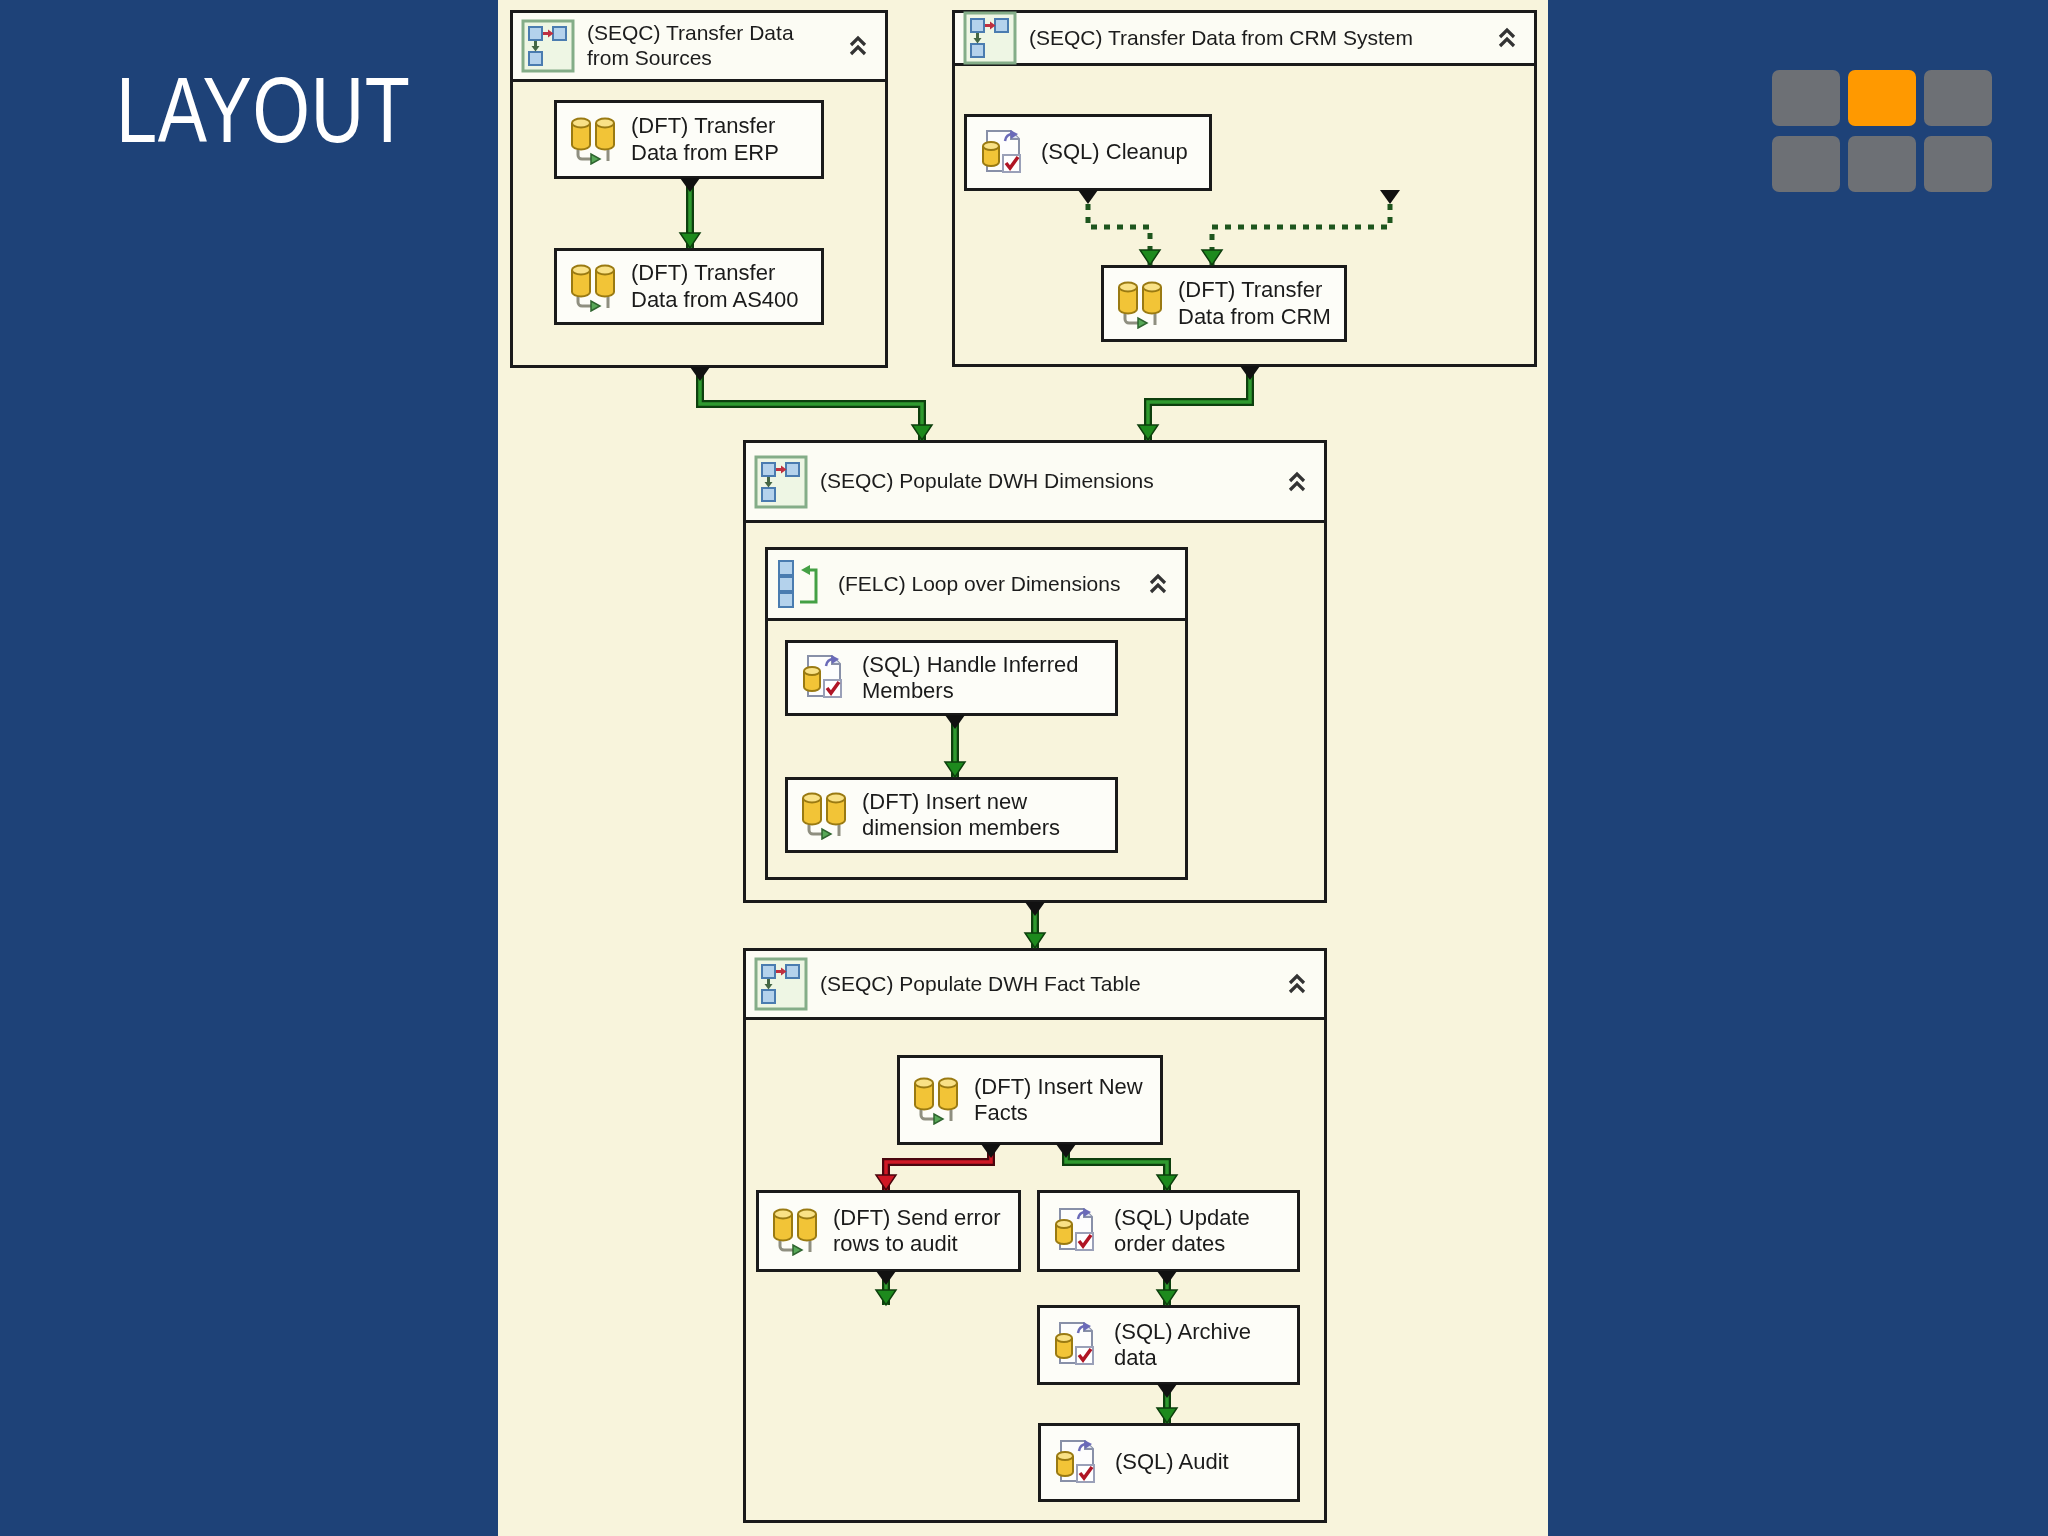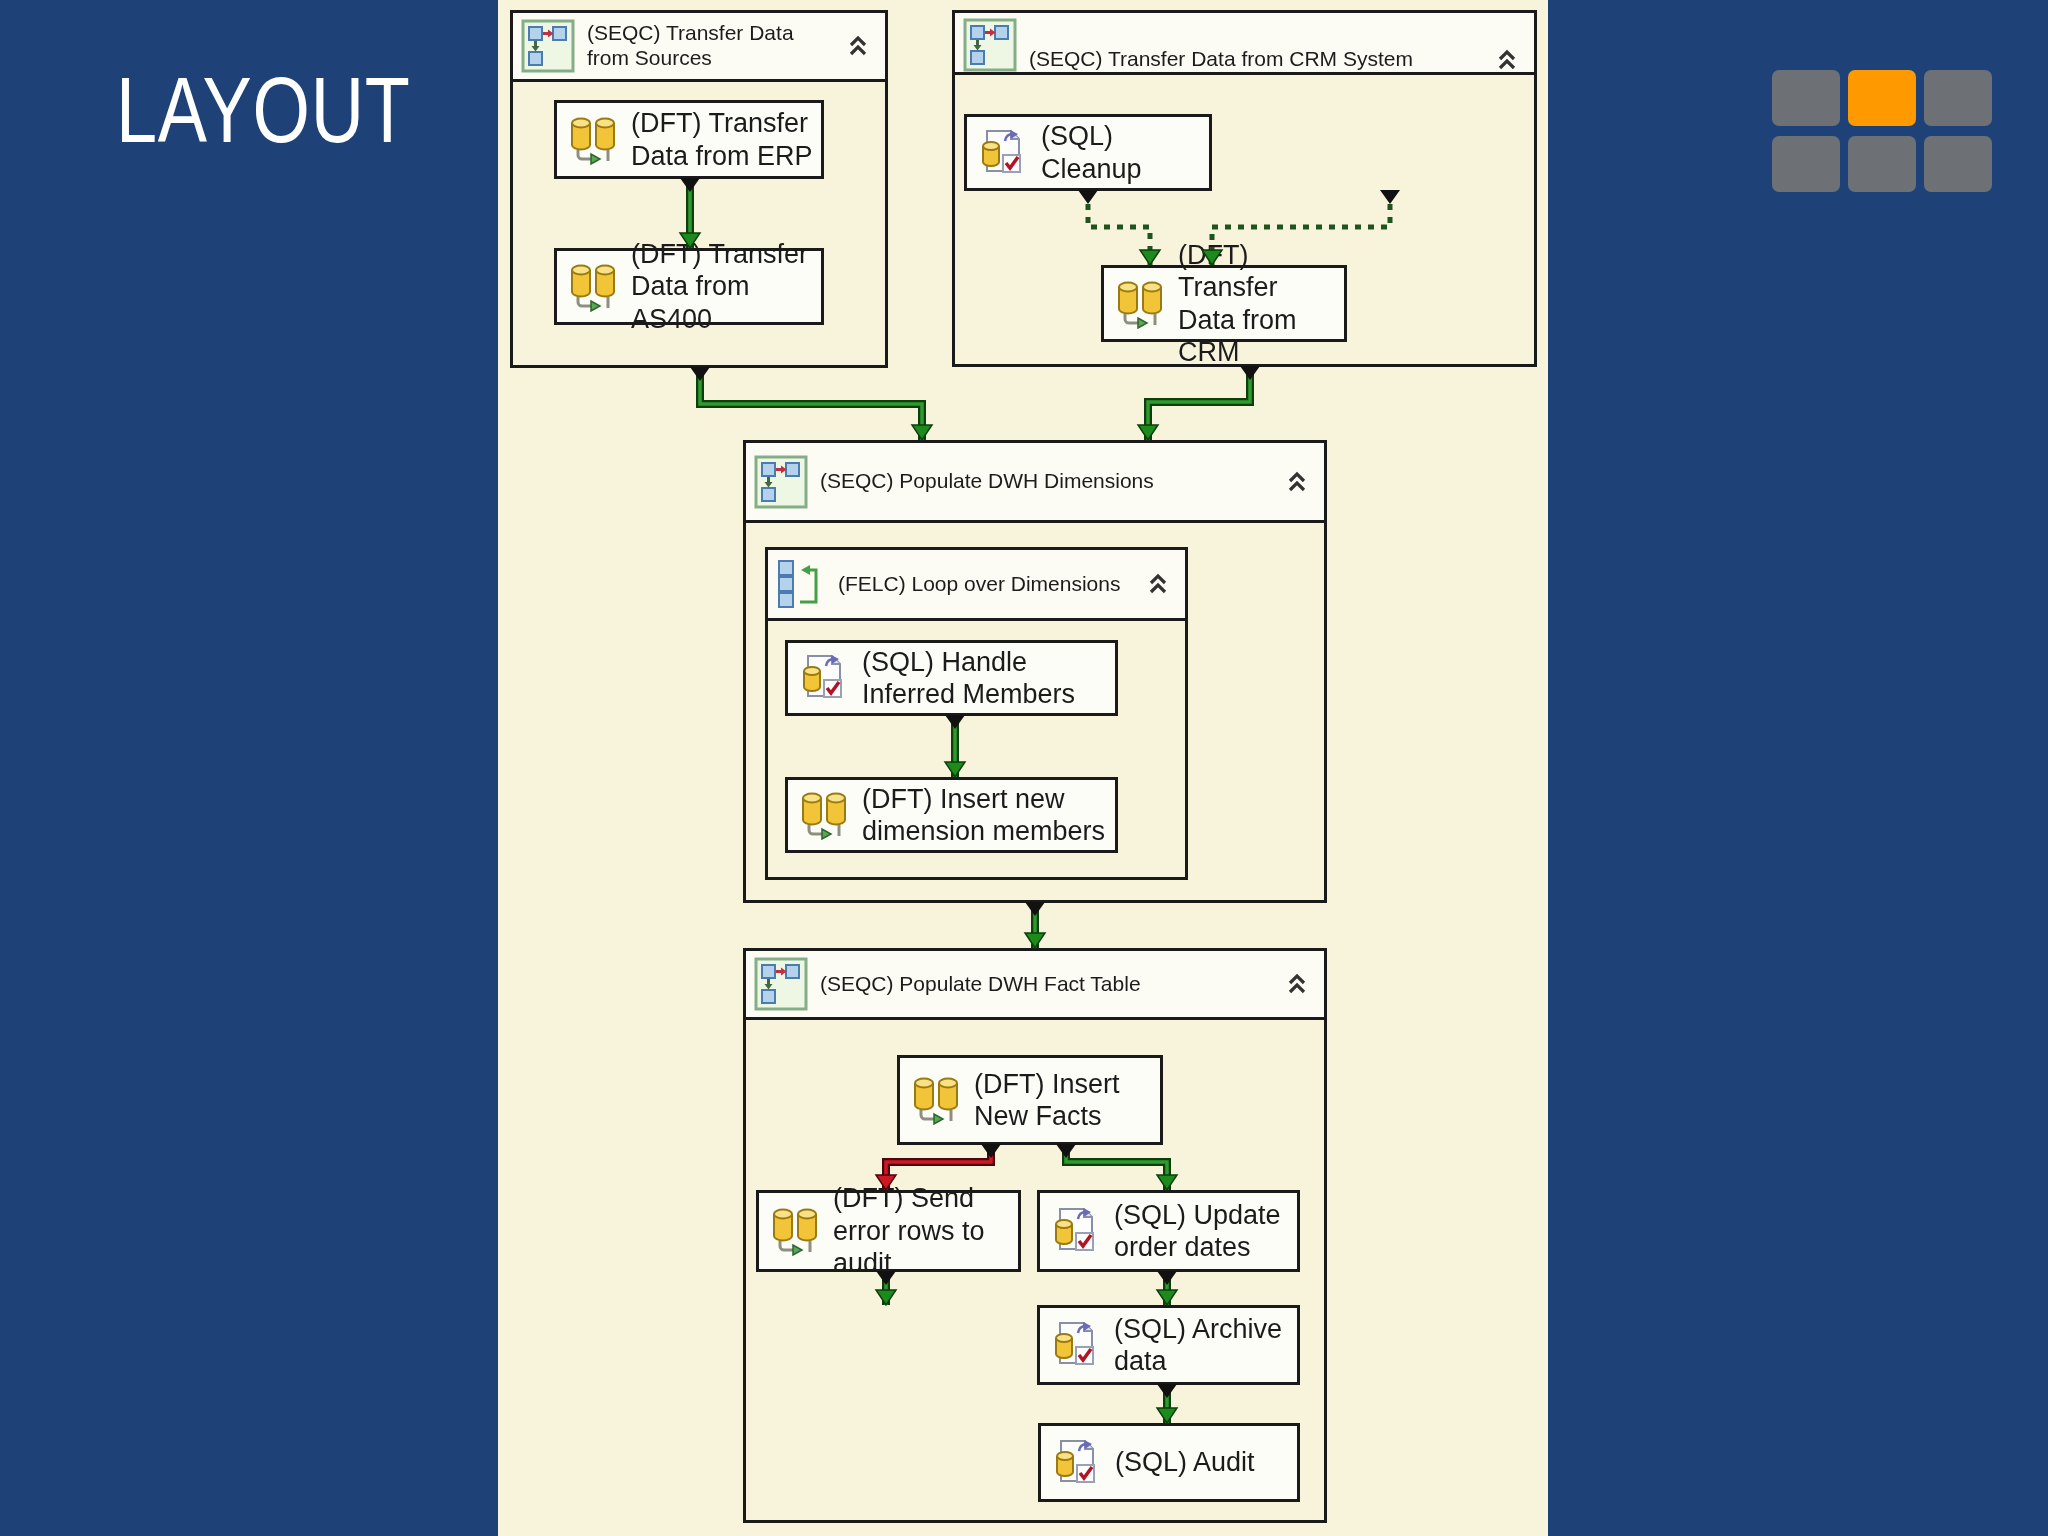--- a/index.html
+++ b/index.html
@@ -11,21 +11,21 @@
   .grid-widget{position:absolute;left:1772px;top:70px;display:grid;
          grid-template-columns:repeat(3,68px);grid-auto-rows:56px;gap:10px 8px;}
   .grid-cell{border-radius:7px;}
   .ctr{position:absolute;border:3px solid #1a1a1a;background:transparent;z-index:5;box-sizing:border-box;}
   .ctr-head{display:flex;align-items:center;gap:12px;background:#fcfcf4;border-bottom:3px solid #1a1a1a;
          padding:0 14px 0 8px;box-sizing:border-box;}
   .ctr-title{flex:1;font-size:21px;color:#1c1c1c;line-height:1.18;}
   .chev{margin-left:auto;flex:0 0 auto;display:flex;cursor:pointer;}
   .task{position:absolute;border:3px solid #1a1a1a;background:#fdfdf8;display:flex;align-items:center;
          gap:10px;padding:4px 8px;box-sizing:border-box;z-index:10;}
-  .task-label{font-size:27px;color:#1b1b1b;line-height:1.2;}
+  .task-label{font-size:22px;color:#1b1b1b;line-height:1.2;}
   .icon-box{flex:0 0 auto;display:flex;}
   .connections{position:absolute;left:0;top:0;z-index:50;pointer-events:none;}
 </style>
 </head>
 <body>
 
 <div class="slide">
   <div class="panel"></div>
   <div class="slide-title">LAYOUT</div>
   <div class="grid-widget">
@@ -125,21 +125,21 @@
         <div class="ctr-title">(SEQC) Transfer Data from Sources</div>
         <span class="chev">
           <svg width="26" height="24" viewBox="0 0 26 24">
             <path d="M6,11 l7,-7 l7,7" fill="none" stroke="#333333" stroke-width="3.2"></path>
             <path d="M6,20 l7,-7 l7,7" fill="none" stroke="#333333" stroke-width="3.2"></path>
           </svg>
         </span>
       </div>
     </div>
     <div class="ctr" style="left: 952px; top: 10px; width: 585px; height: 357px;">
-      <div class="ctr-head" style="height: 62px; align-items: flex-end;">
+      <div class="ctr-head" style="height: 53px;">
         <span class="icon-box">
           <svg width="54" height="54" viewBox="0 0 54 54">
             <rect x="2" y="2" width="50" height="50" fill="#eef6e4" stroke="#84ad88" stroke-width="3"></rect>
             <rect x="8" y="8" width="13" height="13" fill="#b4d2ec" stroke="#4a7cb0" stroke-width="2"></rect>
             <rect x="32" y="8" width="13" height="13" fill="#b4d2ec" stroke="#4a7cb0" stroke-width="2"></rect>
             <rect x="8" y="33" width="13" height="13" fill="#b4d2ec" stroke="#4a7cb0" stroke-width="2"></rect>
             <line x1="22" y1="14.5" x2="27" y2="14.5" stroke="#c03040" stroke-width="3"></line>
             <polygon points="27,10.5 27,18.5 32.5,14.5" fill="#c03040"></polygon>
             <line x1="14.5" y1="22" x2="14.5" y2="27" stroke="#446644" stroke-width="3"></line>
             <polygon points="10.5,27 18.5,27 14.5,32.5" fill="#446644"></polygon>

